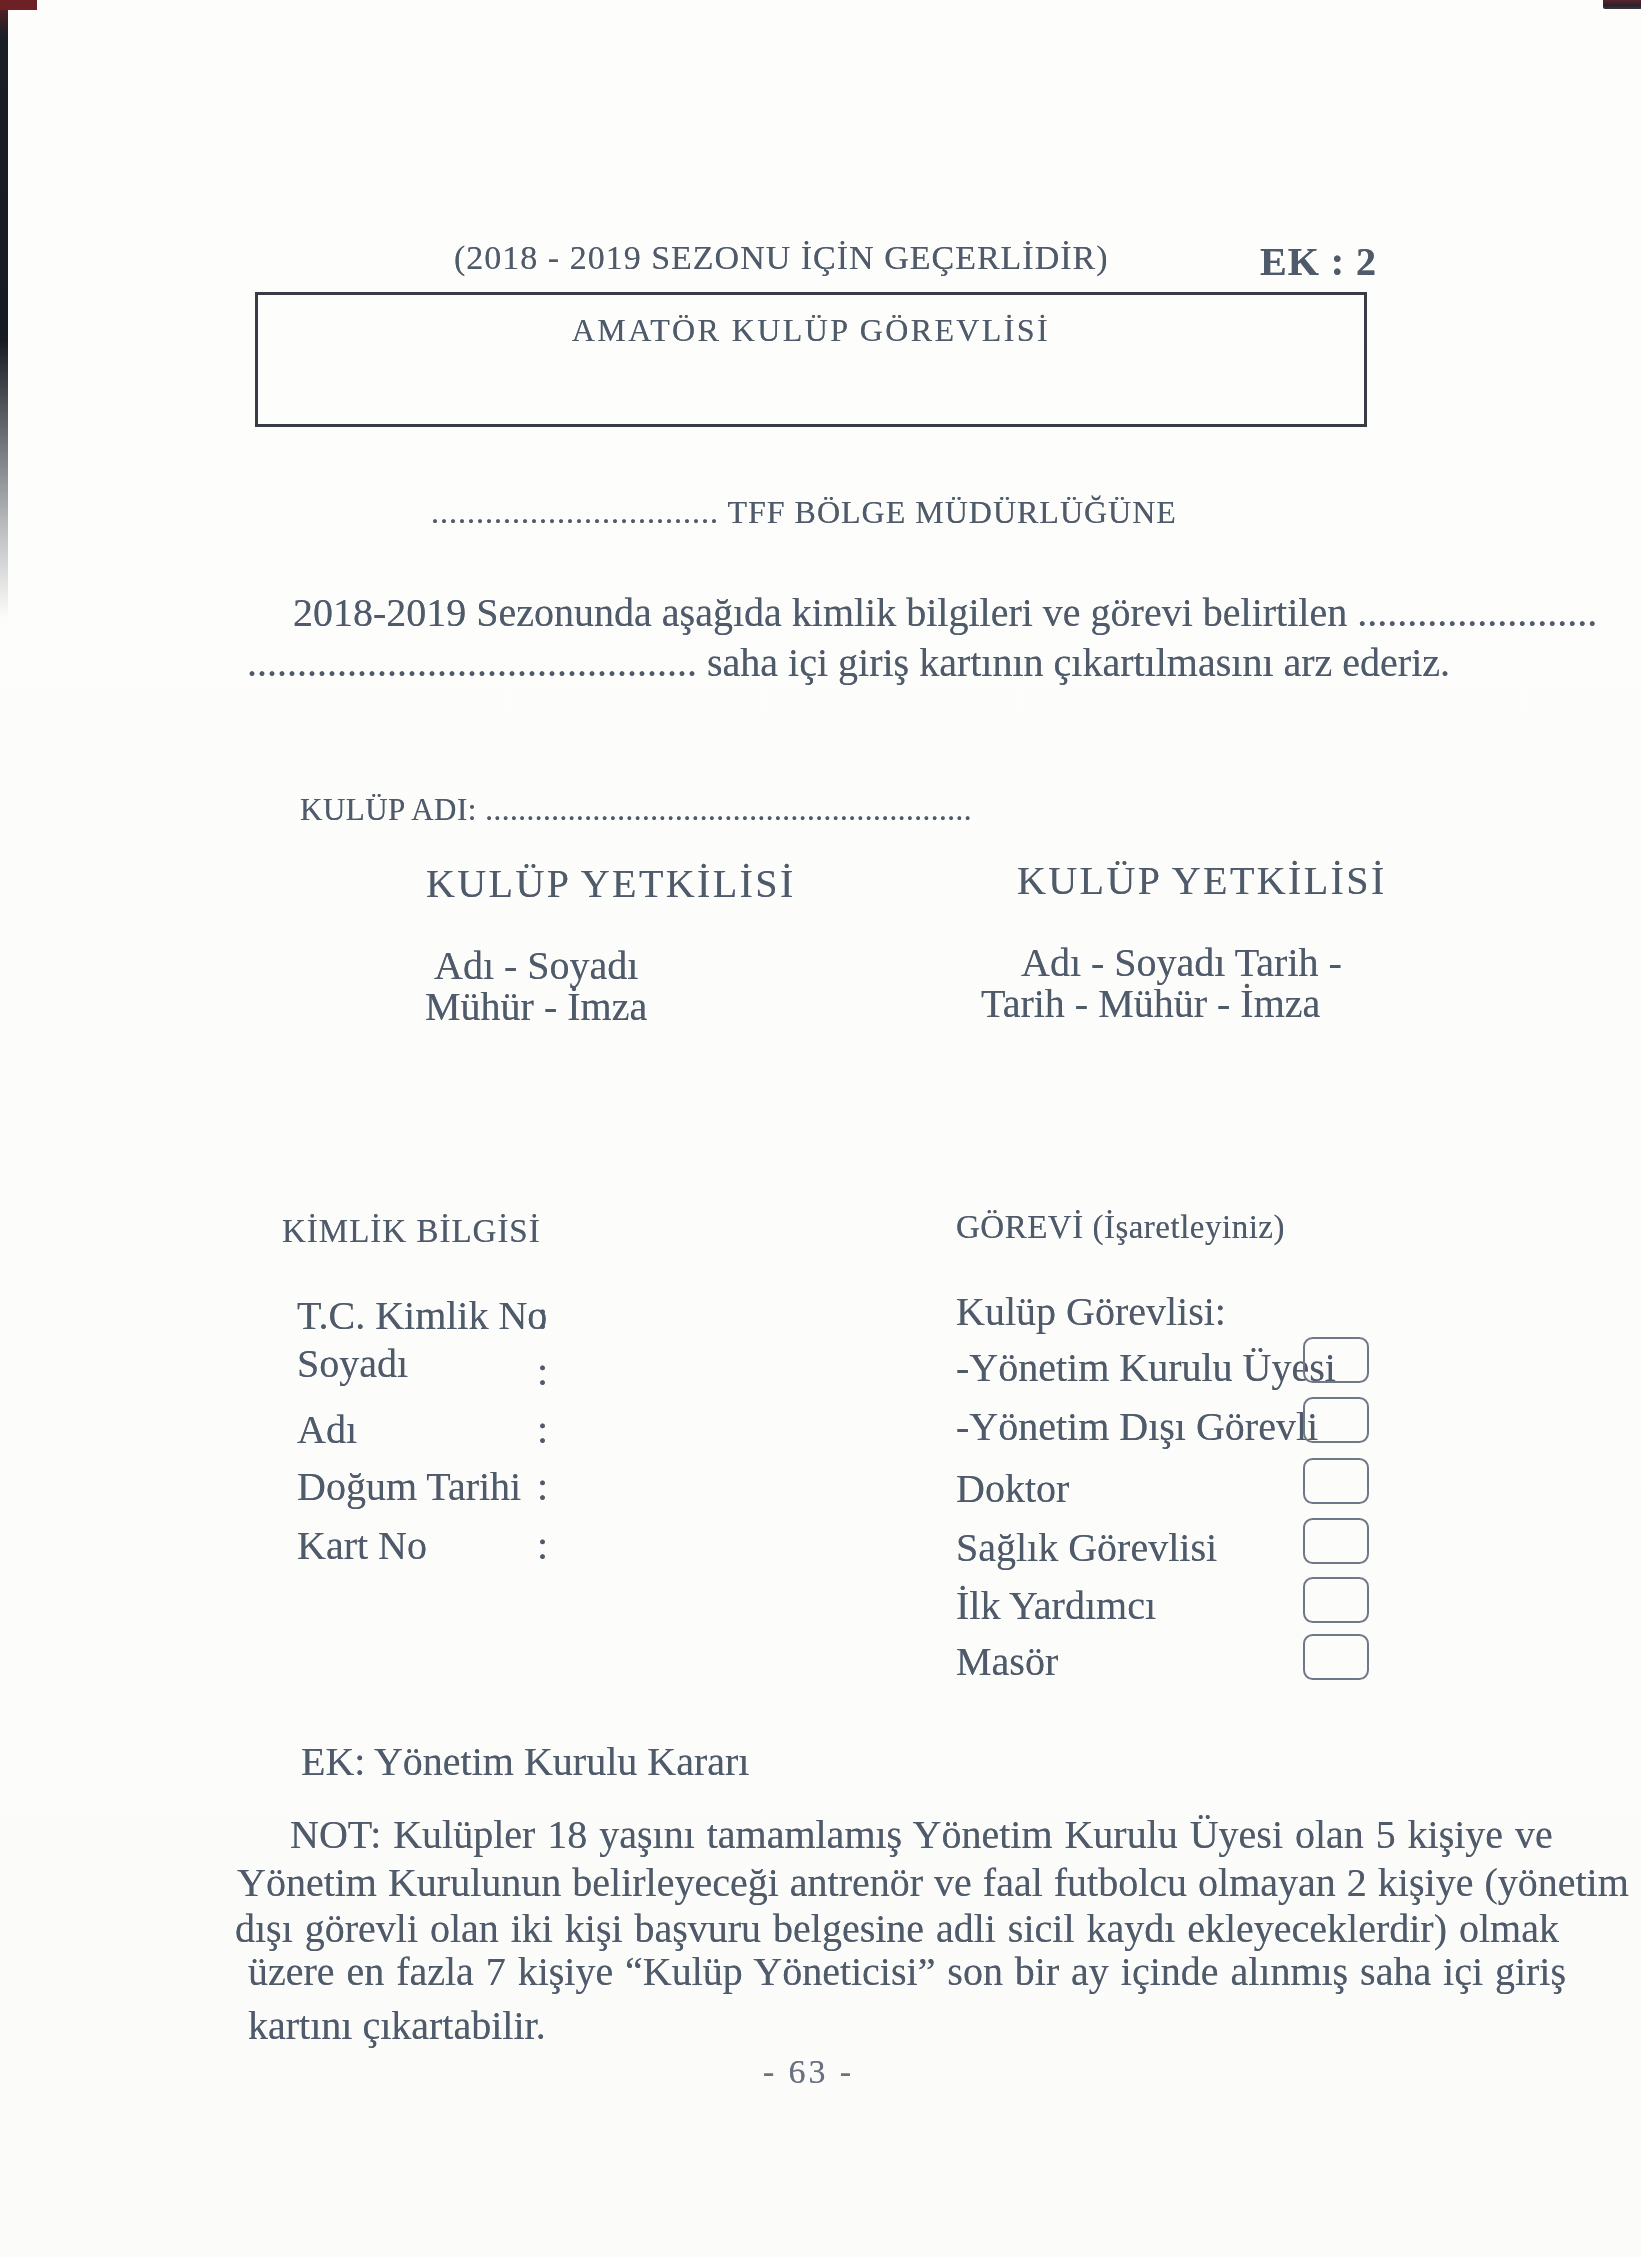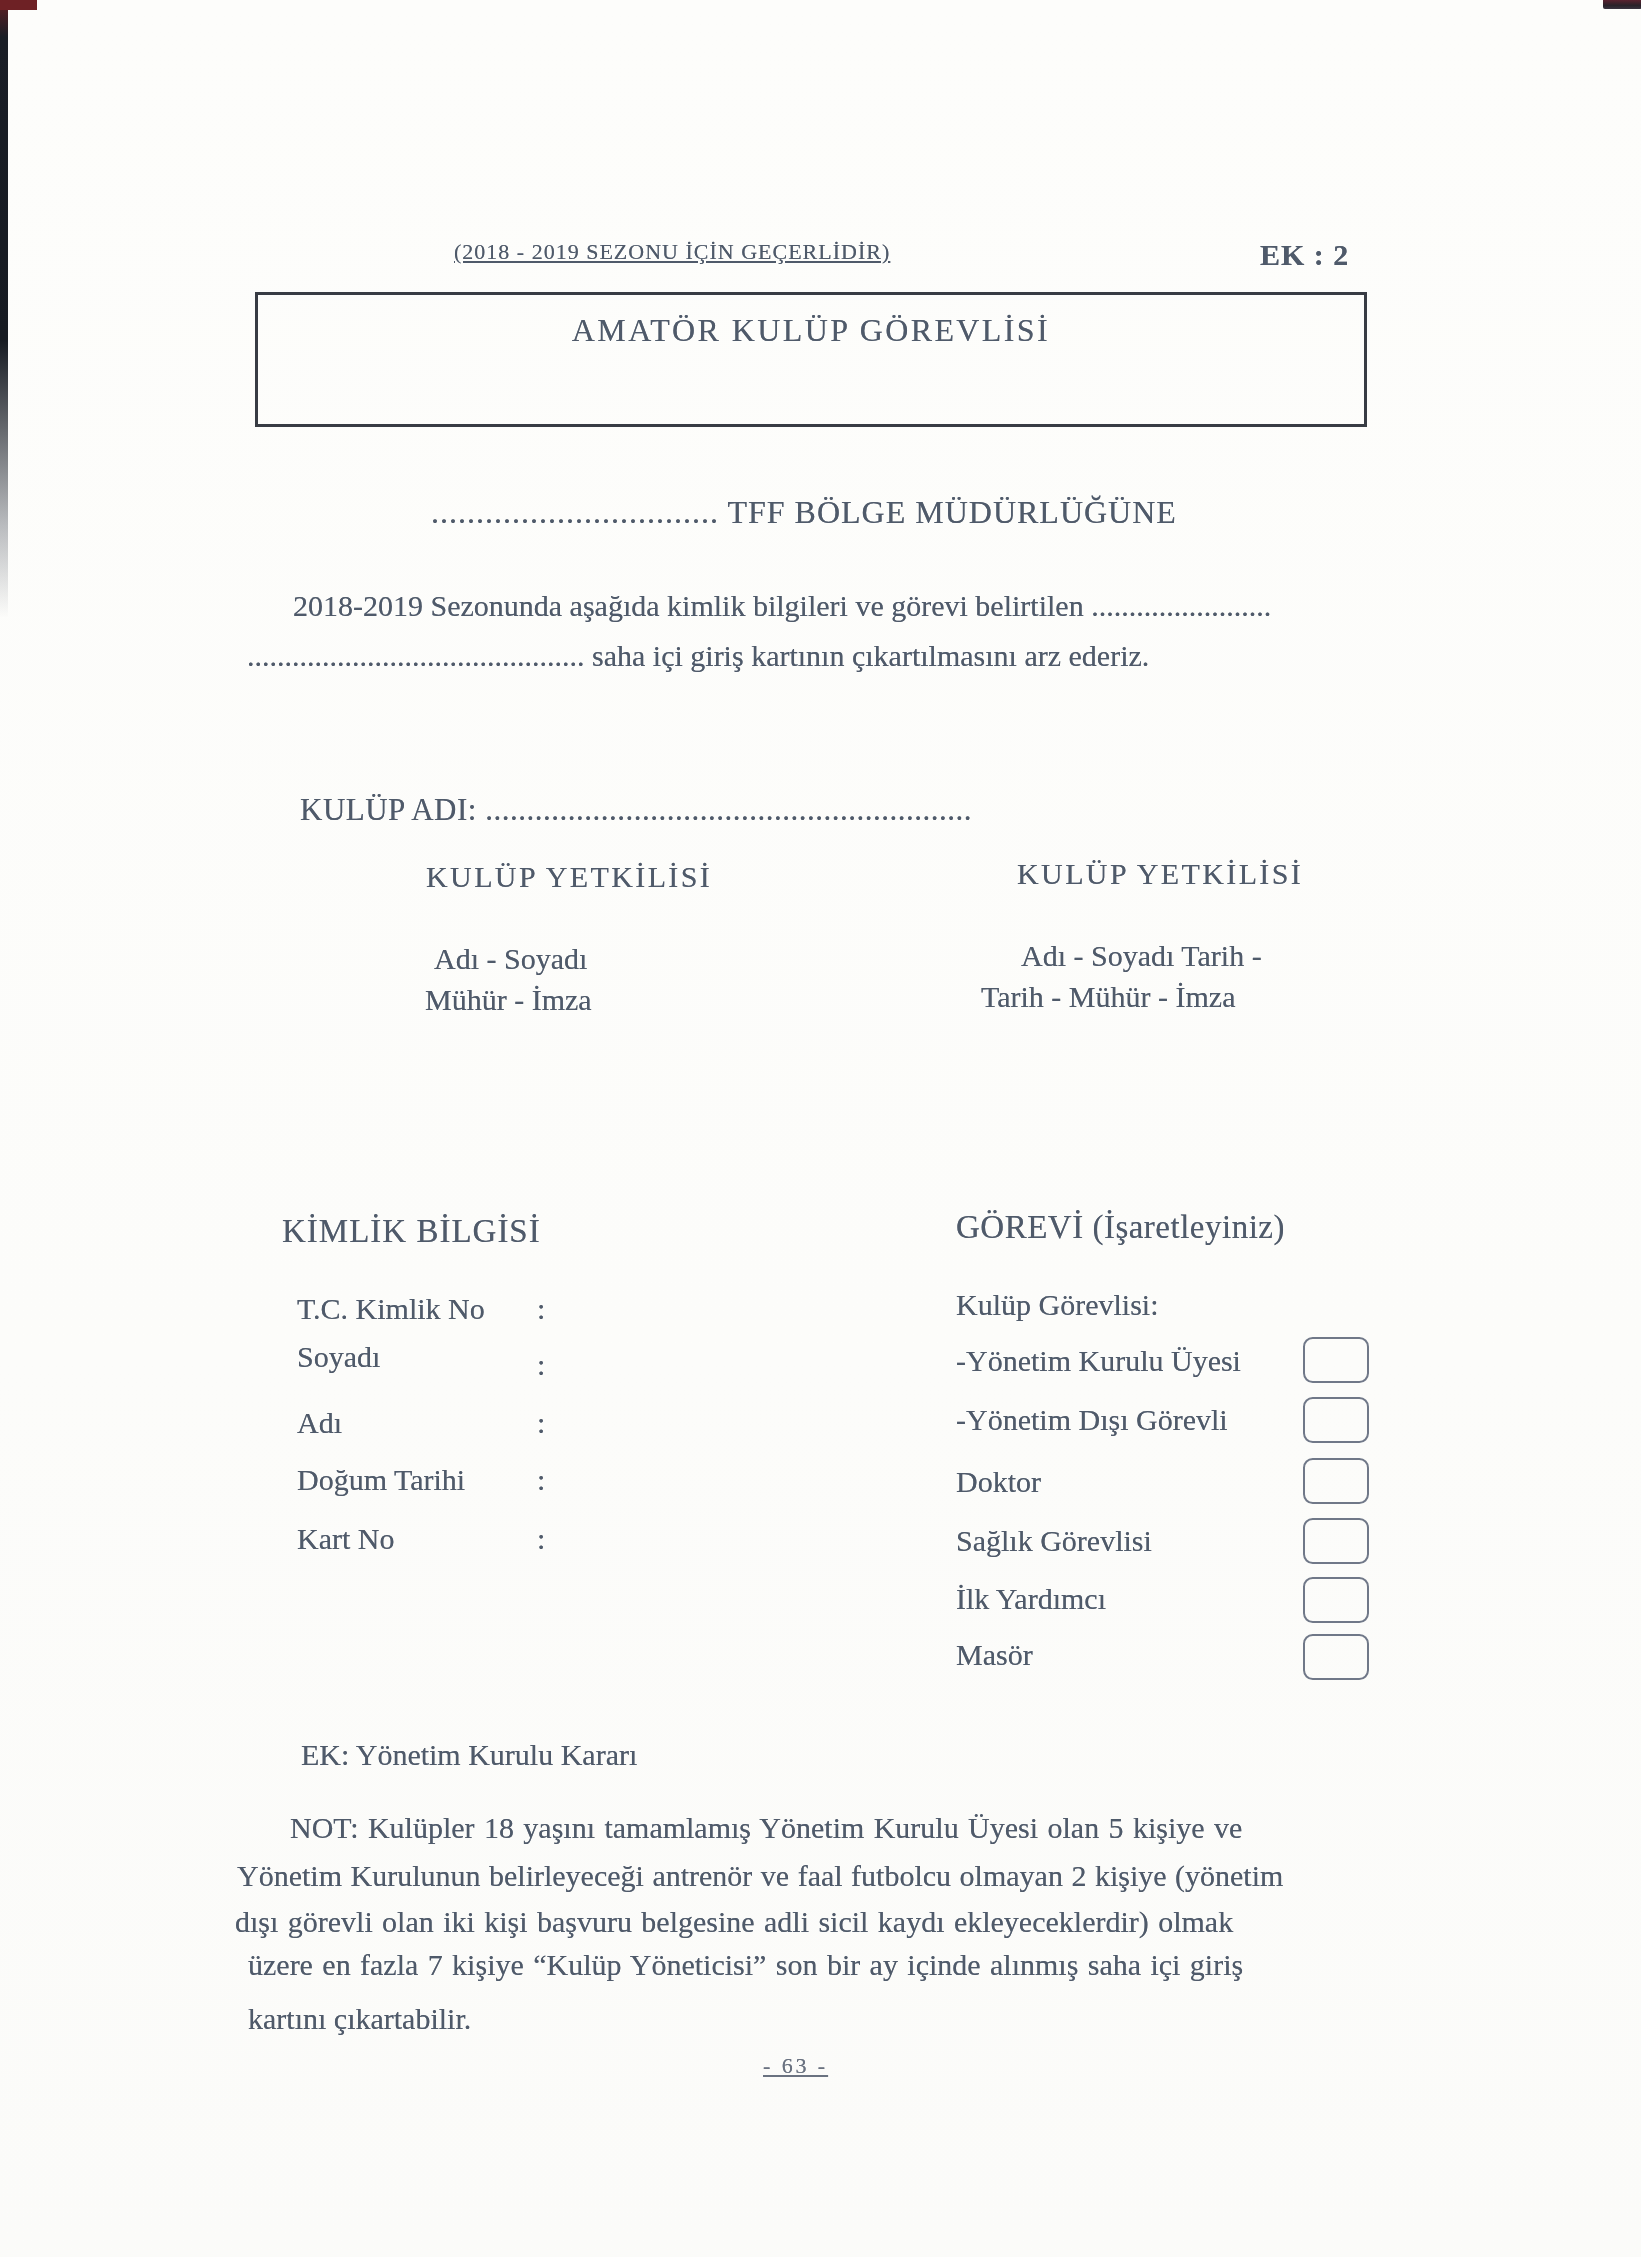--- a/index.html
+++ b/index.html
@@ -3,22 +3,22 @@
 <meta charset="utf-8">
 <style>
   html,body{margin:0;padding:0;background:#ffffff;}
   .page{
     position:relative;width:1641px;height:2257px;overflow:hidden;
     background:linear-gradient(180deg,#fdfdfb 0%,#fcfcfa 60%,#fbfbf9 100%);
     font-family:"Liberation Serif","DejaVu Serif",serif;
     color:#4f5a6a;
   }
   .t{position:absolute;white-space:nowrap;text-shadow:0 0 0.6px rgba(86,96,112,.75);}
-  .sz30{font-size:22px;text-decoration:underline;}
-  .sz31{font-size:30px;}
+  .sz30{font-size:34px;}
+  .sz31{font-size:40px;}
   .sz32{font-size:31px;}
   .sz33{font-size:32px;}
   .sz34{font-size:33px;}
   .caps-track{letter-spacing:2.4px;}
   .title-box{
     position:absolute;left:255px;top:292px;width:1106px;height:129px;
     border:3.9px solid #383c44;background:transparent;
   }
   .title-box .line{position:absolute;left:0;width:100%;text-align:center;}
   .checkbox{

